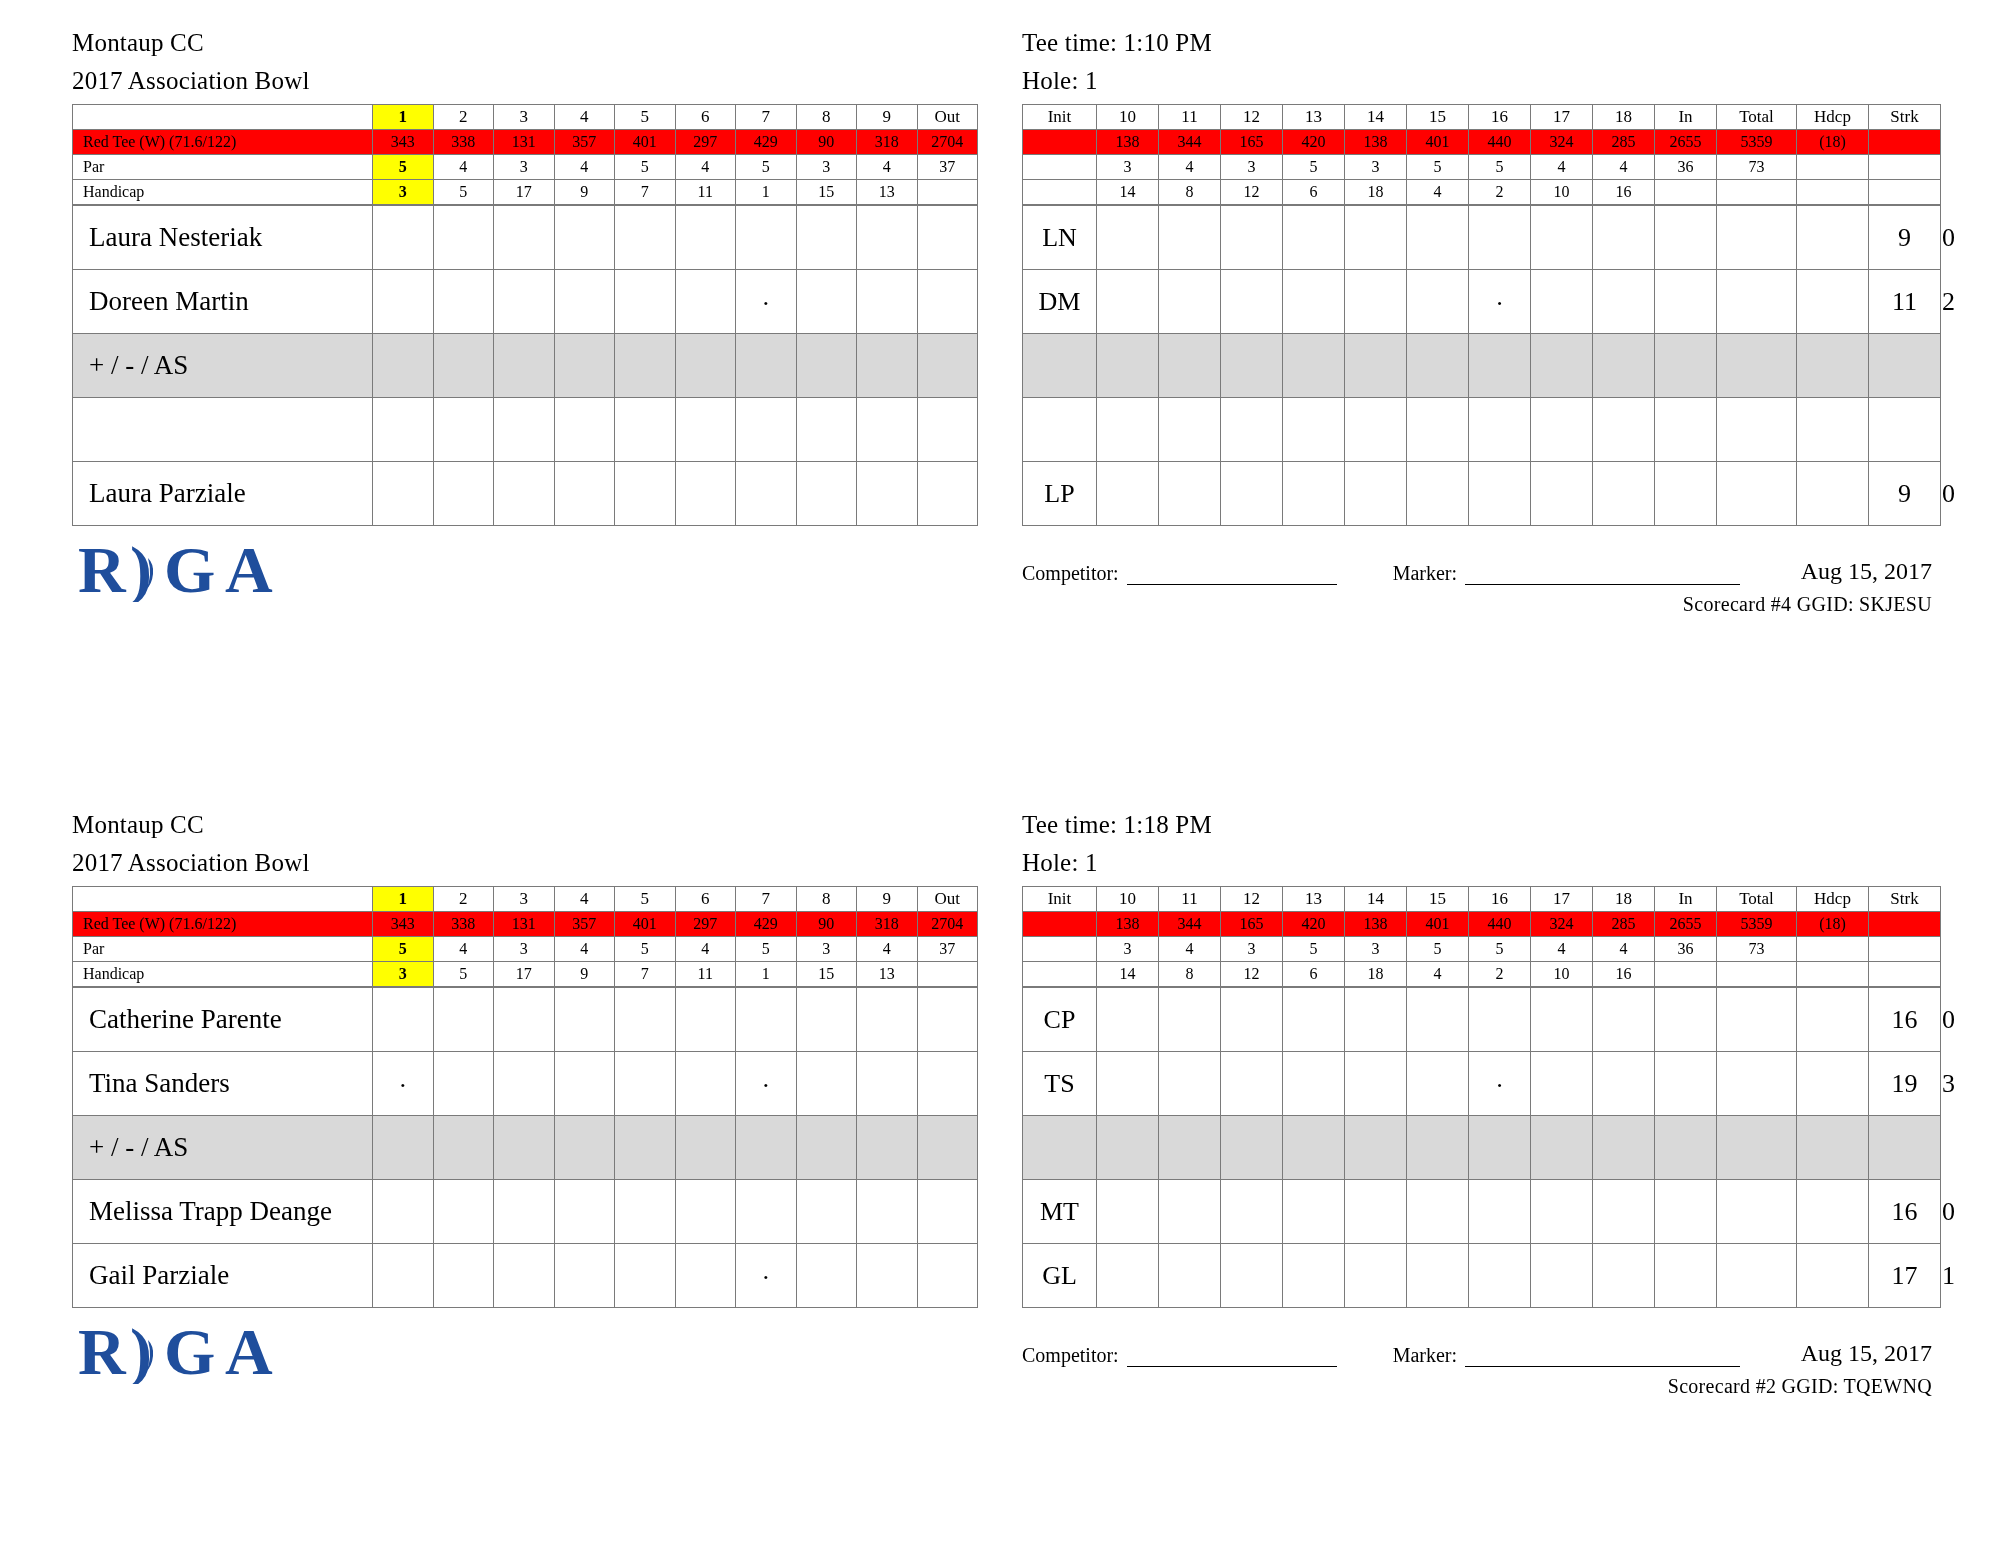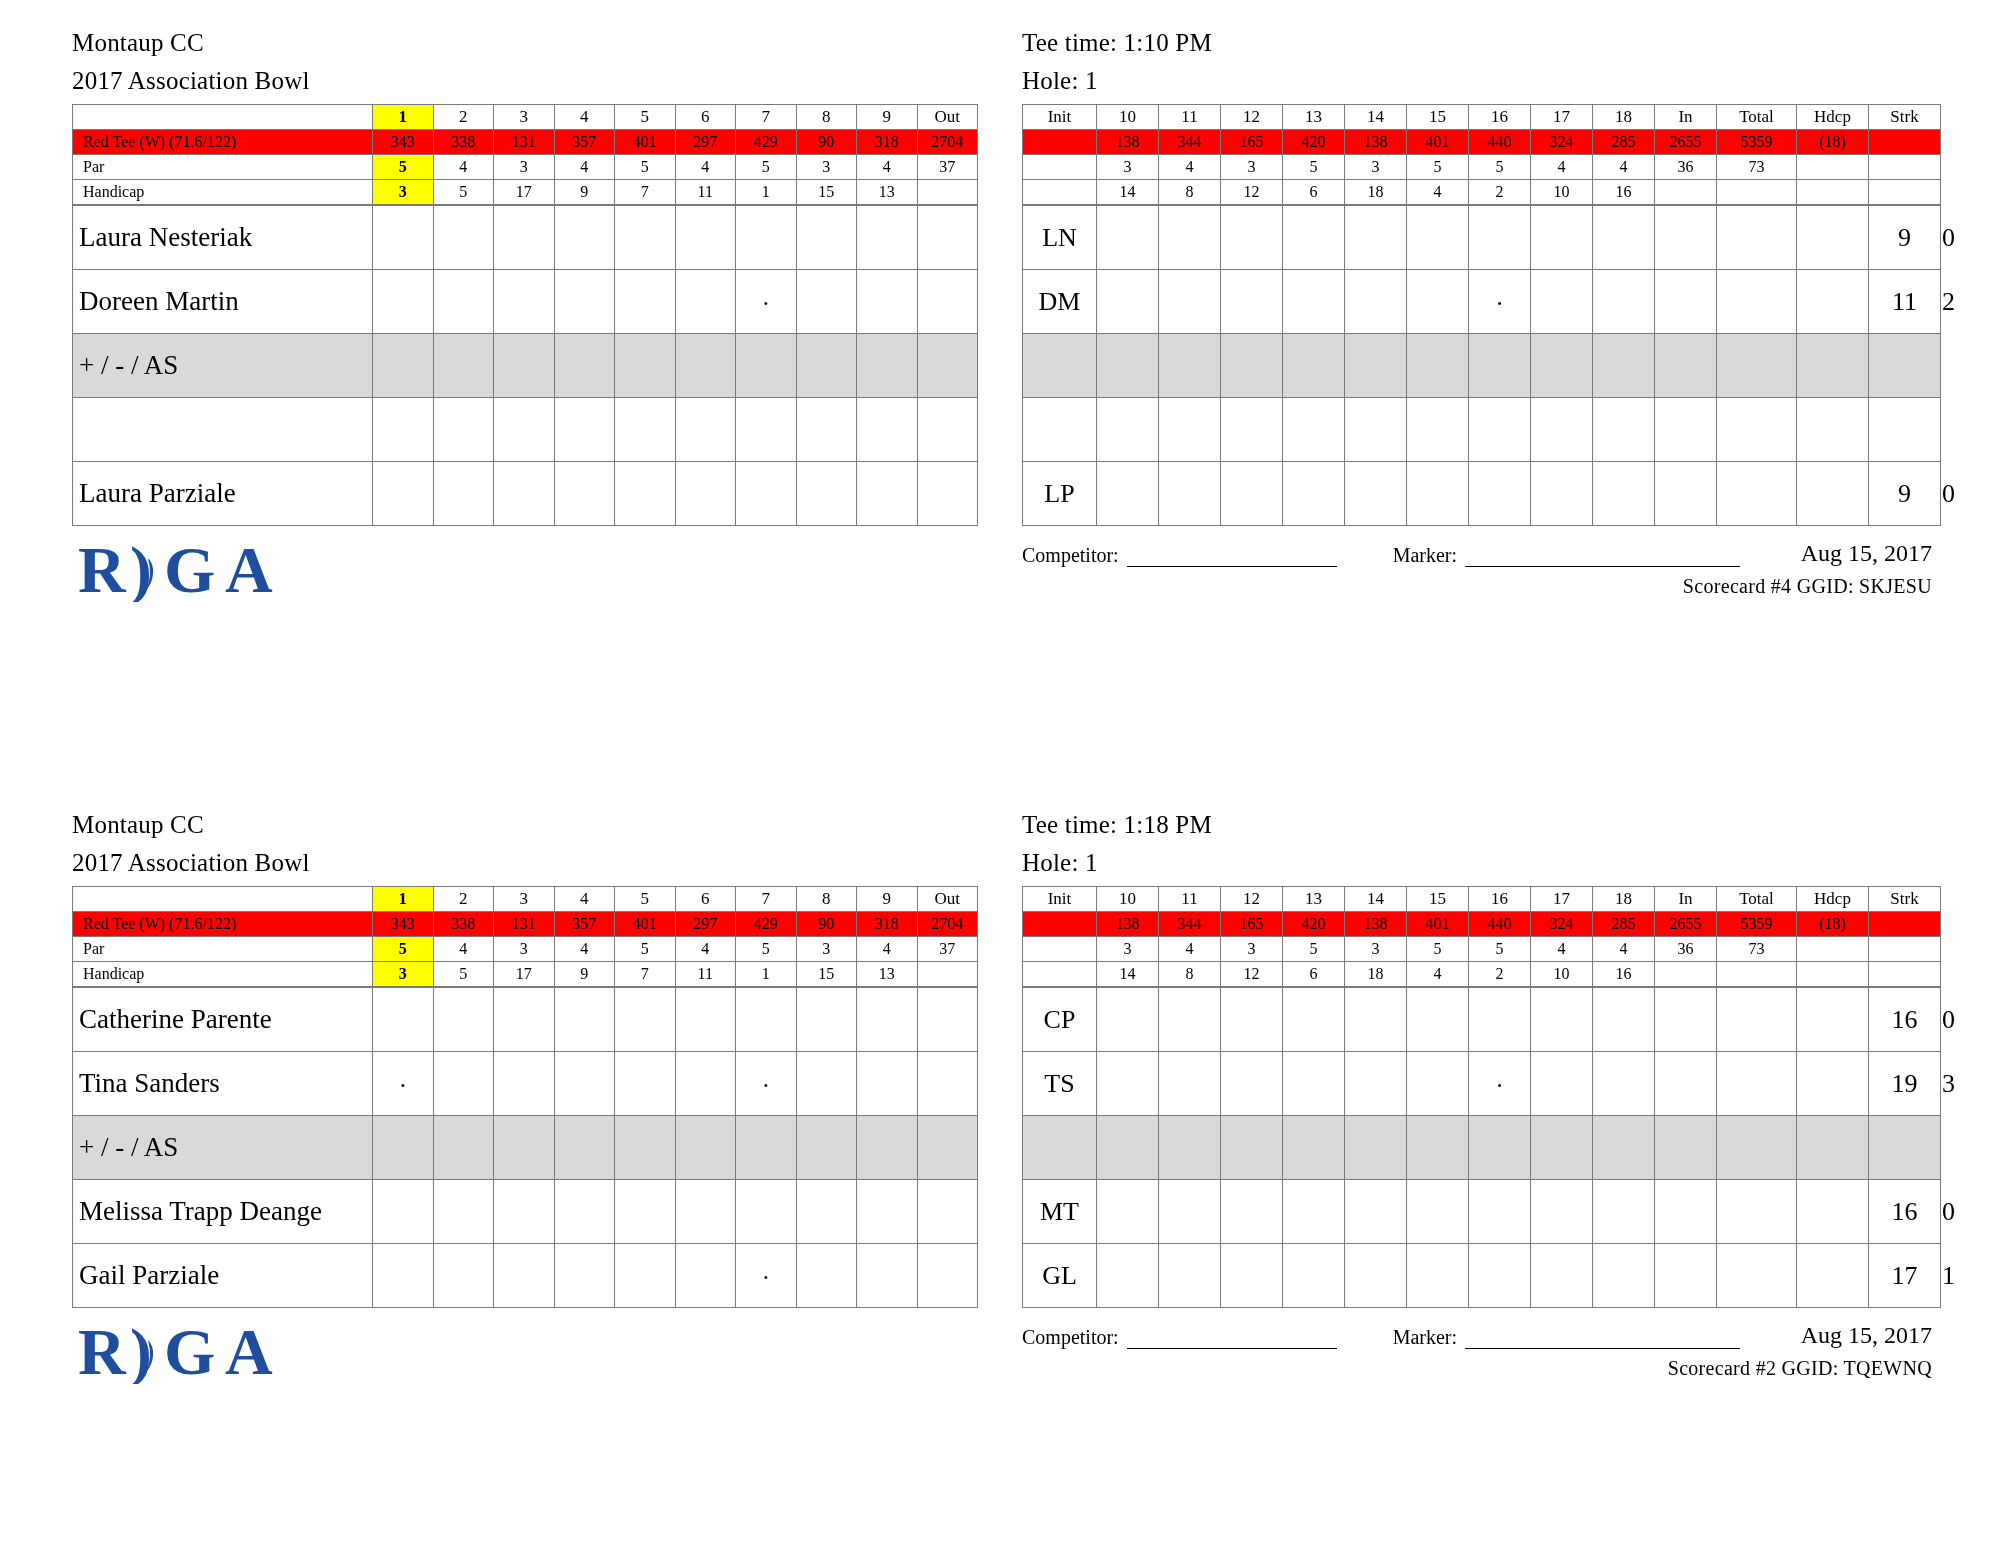--- a/index.html
+++ b/index.html
@@ -12,29 +12,29 @@
   table{border-collapse:collapse;table-layout:fixed;}
   td,th{border:1px solid #7a7a7a;text-align:center;vertical-align:middle;font-weight:normal;}
   .ct{width:905px;font-size:16px;}
   .ct td{height:22px;}
   .ct .lbl{text-align:left;padding-left:10px;font-size:16px;}
   .hdrrow td{font-size:17px;}
   .redrow td{background:#ff0000;color:#000;font-weight:normal;}
   .yellow{background:#ffff00;font-weight:bold;}
   .playert{width:905px;font-size:26px;}
   .playert td{height:61px;}
-  .playert td.name{text-align:left;padding-left:6px;font-size:27px;}
+  .playert td.name{text-align:left;padding-left:16px;font-size:27px;}
   .grayrow td{background:#d9d9d9;}
   .dot{font-size:26px;line-height:0;vertical-align:middle;}
   .rt{width:910px;font-size:16px;}
   .rt td{height:22px;}
   .rt .hdrrow td{font-size:17px;}
   .rplayert{width:910px;font-size:26px;padding-left:32px;}
   .rplayert td{height:61px;}
-  .sign{margin-top:14px;font-size:20px;display:flex;align-items:flex-end;}
+  .sign{margin-top:32px;font-size:20px;display:flex;align-items:flex-end;}
   .sign .lab{white-space:nowrap;}
   .uline{display:inline-block;border-bottom:1px solid #000;height:18px;}
   .sig-date{margin-left:auto;font-size:24px;}
   .scline{text-align:right;font-size:20px;margin-top:8px;letter-spacing:.3px;}
   .riga{margin-top:14px;margin-left:6px;}
   .riga svg{display:block;}
 </style>
 </head>
 <body>
 

